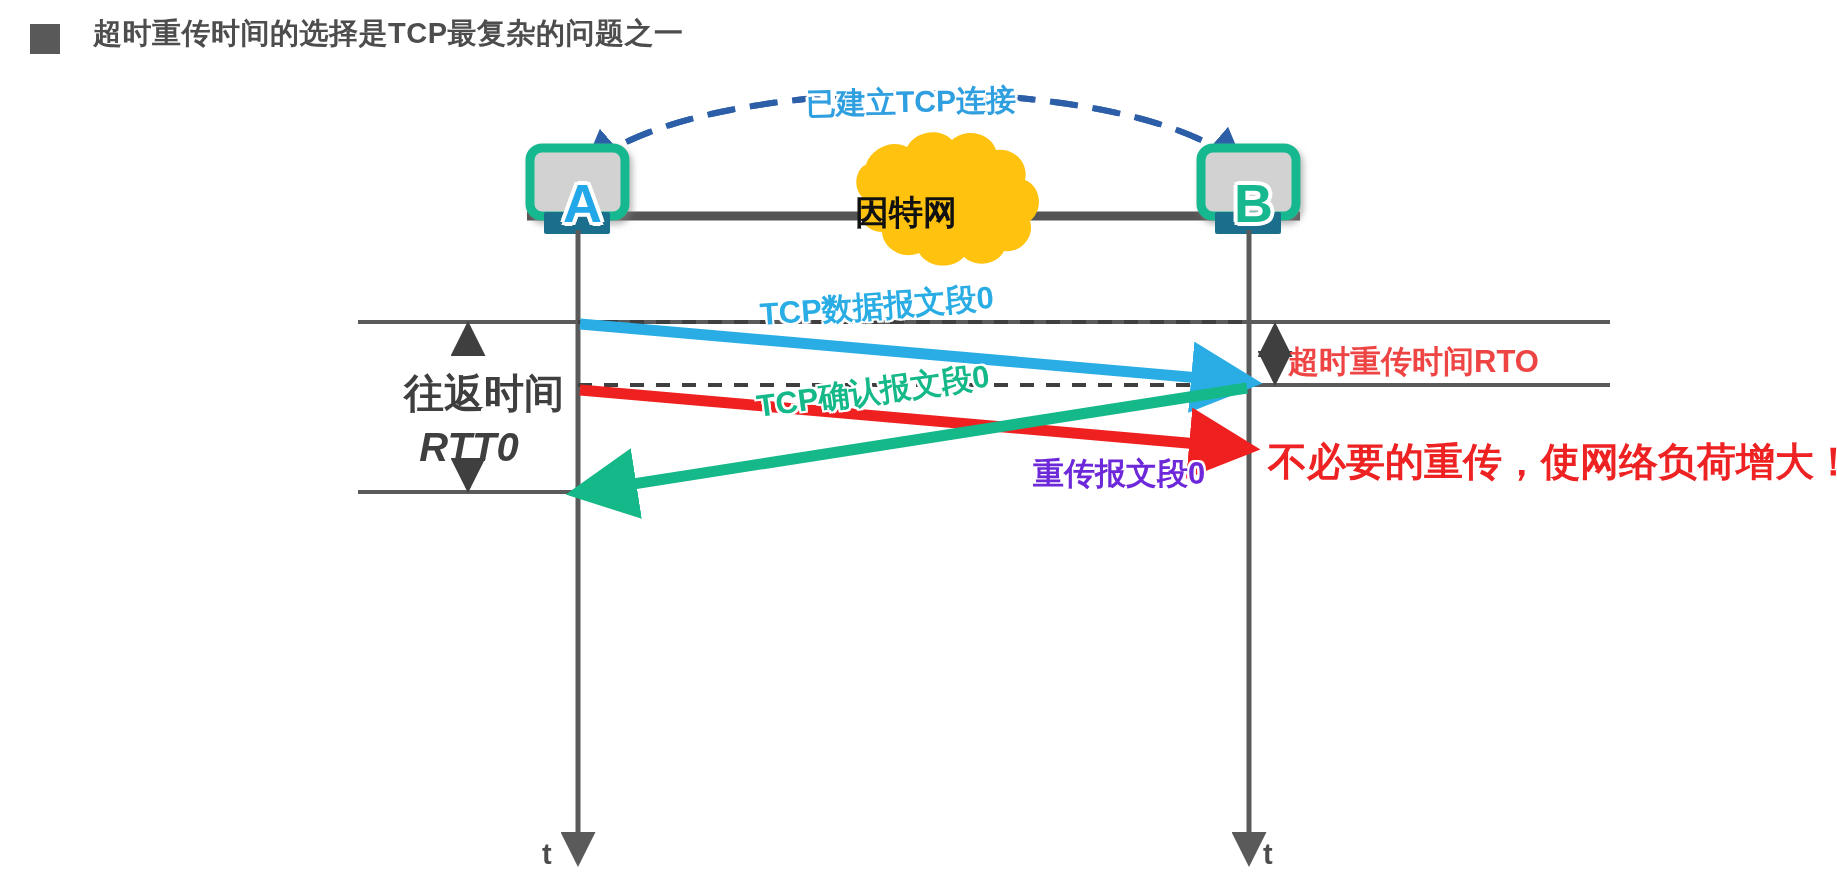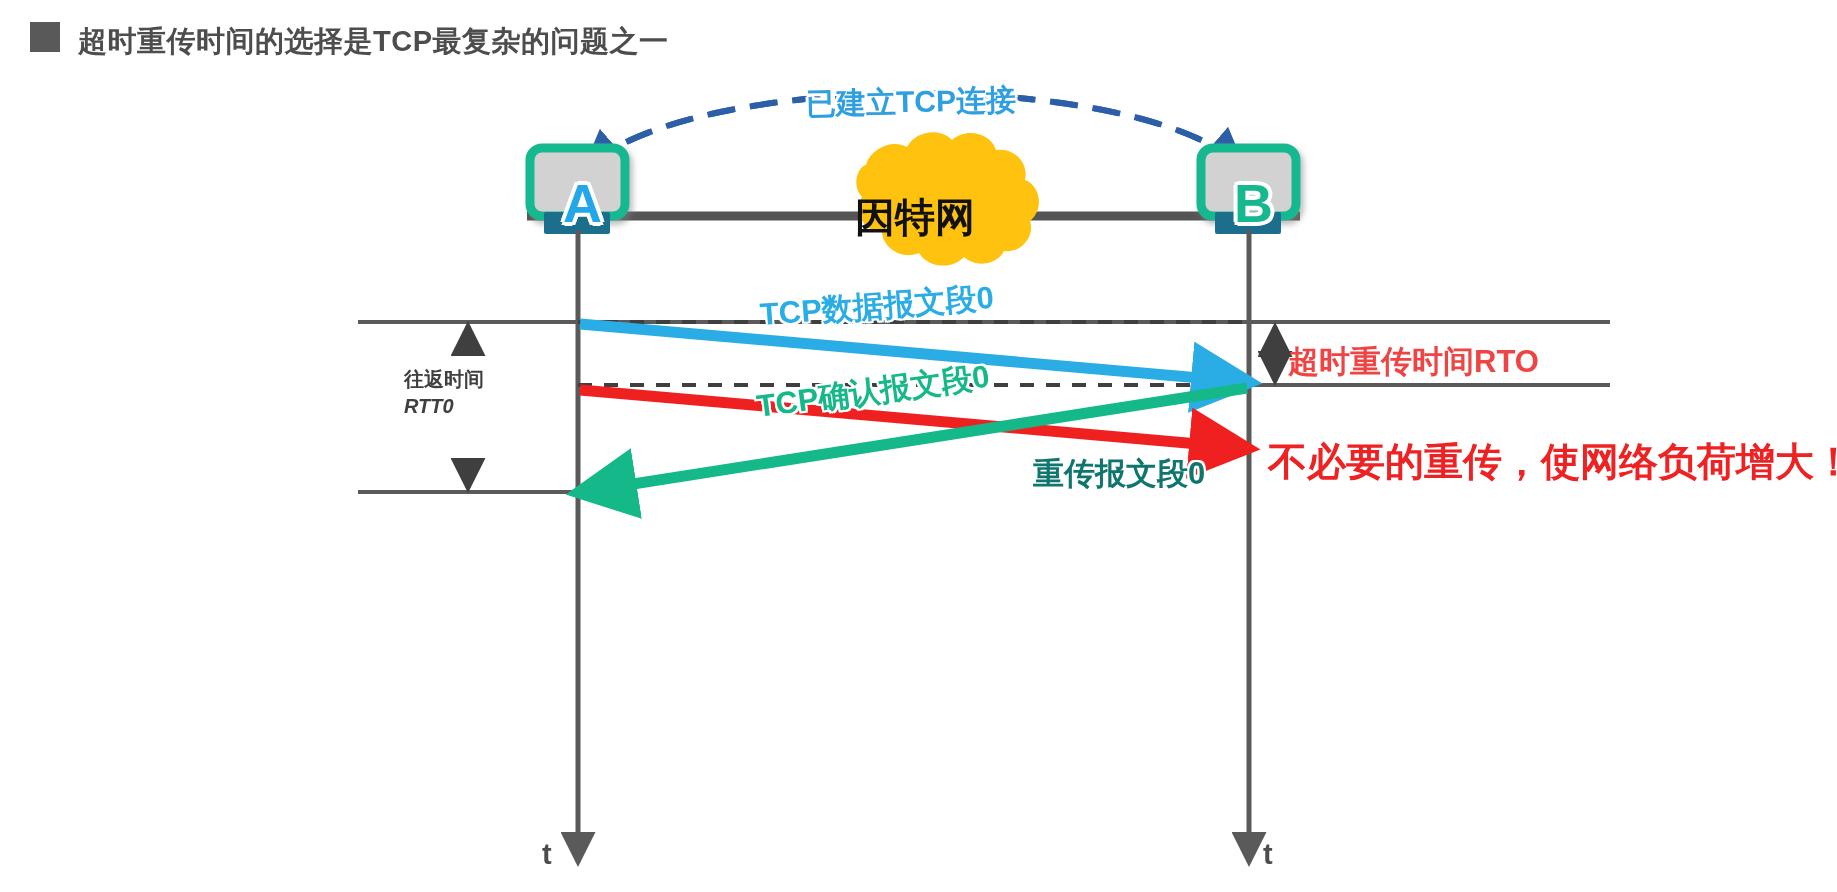--- a/index.html
+++ b/index.html
@@ -6,45 +6,45 @@
   body{
     width:1837px;height:892px;
     background:#ffffff;
     font-family:"Liberation Sans","DejaVu Sans",sans-serif;
     overflow:hidden;
     position:relative;
   }
   #stage{position:absolute;left:0;top:0;width:1837px;height:892px;}
 
   
-  #title-bar{position:absolute;left:30px;top:14px;display:flex;align-items:flex-start;gap:18px;margin-top:8px;}
+  #title-bar{position:absolute;left:30px;top:14px;display:flex;align-items:flex-end;gap:33px;}
   #title-bullet{width:30px;height:30px;background:#595959;flex:0 0 auto;}
   #title-text{
     font-size:29px;font-weight:bold;color:#4d4d4d;white-space:nowrap;
     letter-spacing:.5px;
   }
 
   
   #canvas{position:absolute;left:0;top:0;width:1837px;height:892px;}
 
   
   .lbl{position:absolute;white-space:nowrap;font-weight:bold;}
 
   #lbl-conn{
     left:806px;top:82px;font-size:30px;color:#2f9fe0;
     text-shadow:
       -2px -2px 0 #fff, 2px -2px 0 #fff, -2px 2px 0 #fff, 2px 2px 0 #fff,
        0 -3px 0 #fff, 0 3px 0 #fff, -3px 0 0 #fff, 3px 0 0 #fff;
     transform:rotate(-1.2deg);
   }
   #lbl-cloud{
-    left:855px;top:190px;font-size:40px;color:#111;width:120px;text-align:center;
+    left:855px;top:190px;font-size:34px;color:#111;width:120px;text-align:left;
   }
   #lbl-rtt{
-    left:404px;top:366px;font-size:20px;color:#3f3f3f;text-align:left;
+    left:404px;top:366px;font-size:40px;color:#3f3f3f;text-align:center;
     width:130px;line-height:1.35;
   }
   #lbl-rtt .l2{display:block;font-style:italic;}
   #lbl-rto{
     left:1288px;top:341px;font-size:31px;color:#ef4444;
   }
   #lbl-data{
     left:760px;top:294px;font-size:31px;color:#29ade4;
     transform:rotate(-4.2deg);transform-origin:left center;
     text-shadow:
@@ -52,21 +52,21 @@
        0 -2px 0 #fff, 0 2px 0 #fff, -2px 0 0 #fff, 2px 0 0 #fff;
   }
   #lbl-ack{
     left:757px;top:386px;font-size:31px;color:#15b889;
     transform:rotate(-7.5deg);transform-origin:left center;
     text-shadow:
       -2px -2px 0 #fff, 2px -2px 0 #fff, -2px 2px 0 #fff, 2px 2px 0 #fff,
        0 -2px 0 #fff, 0 2px 0 #fff, -2px 0 0 #fff, 2px 0 0 #fff;
   }
   #lbl-retx{
-    left:1033px;top:453px;font-size:31px;color:#0f766e;
+    left:1033px;top:453px;font-size:31px;color:#6d28d9;
     text-shadow:
       -2px -2px 0 #fff, 2px -2px 0 #fff, -2px 2px 0 #fff, 2px 2px 0 #fff,
        0 -2px 0 #fff, 0 2px 0 #fff, -2px 0 0 #fff, 2px 0 0 #fff;
   }
   #lbl-warn{
     left:1268px;top:435px;font-size:39px;color:#ee2222;
   }
   #lbl-hostA-letter,#lbl-hostB-letter{
     position:absolute;font-size:54px;font-weight:bold;line-height:1;
   }

